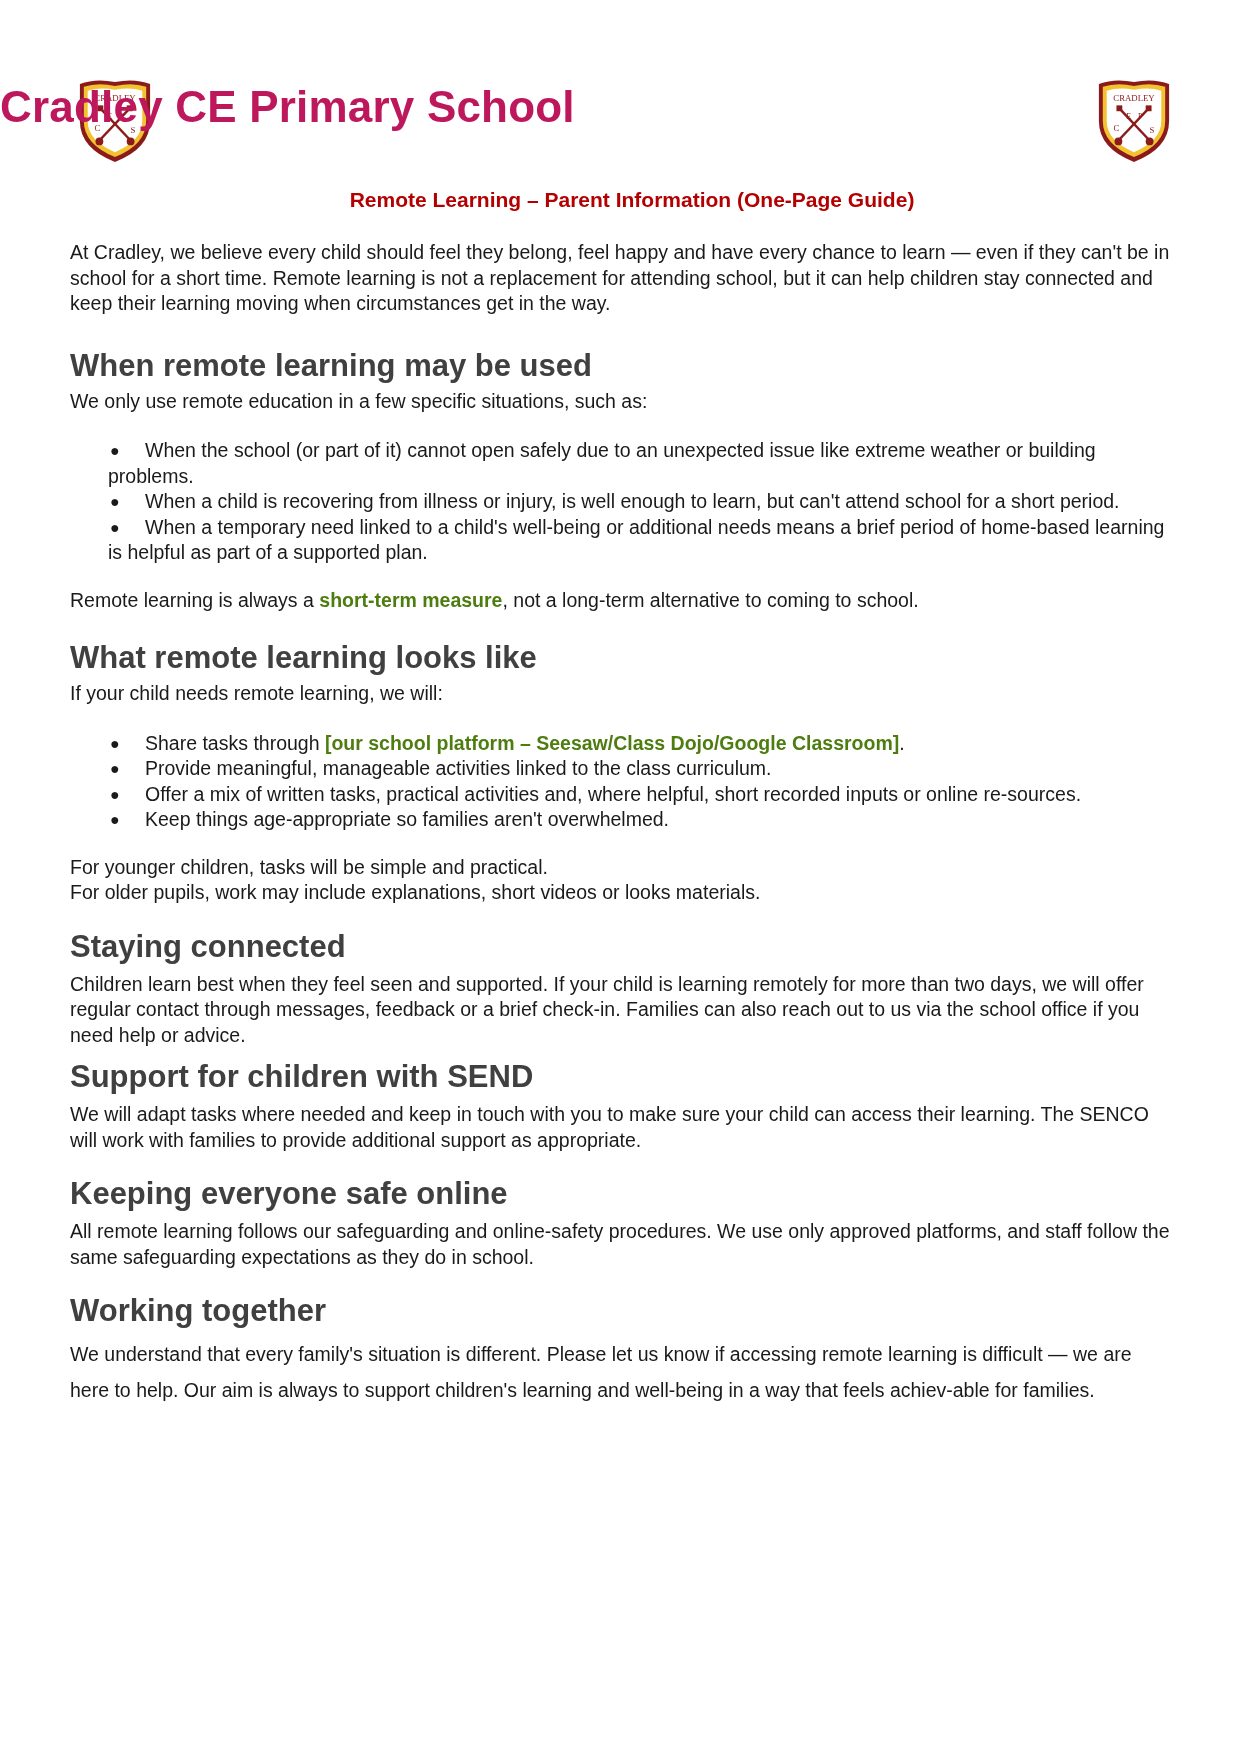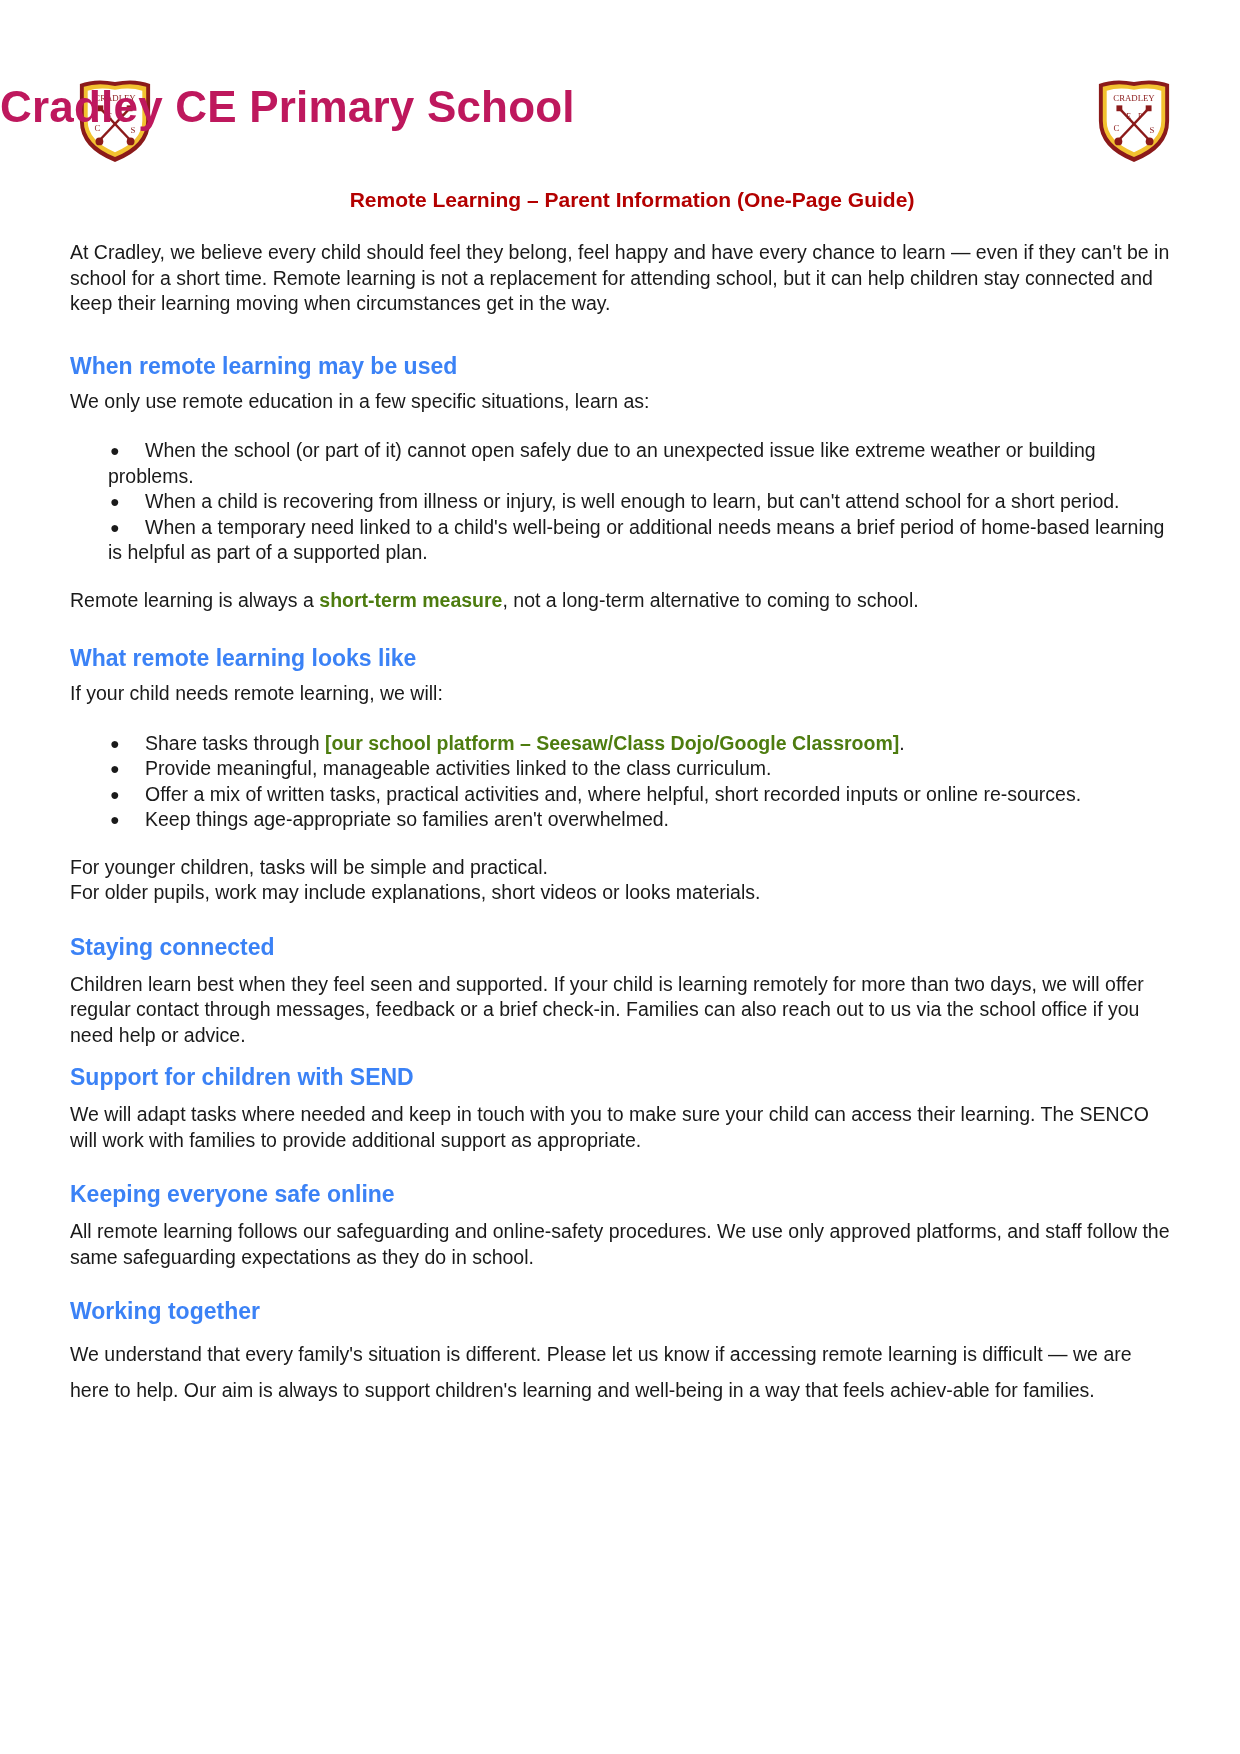--- a/index.html
+++ b/index.html
@@ -15,21 +15,21 @@
       position: absolute; top: 82px; left: 0; width: 1004px; 
       font-size: 44px; font-weight: bold; color: #be185d; letter-spacing: 0.2px;
     }
     .doc-subtitle {
       position: absolute; top: 188px; left: 12px; width: 1240px; text-align: center;
       font-size: 21px; font-weight: bold; color: #b30000;
     }
     .content { position: absolute; top: 240px; left: 70px; width: 1100px; }
     p { margin: 0; font-size: 19.5px; line-height: 25.5px; }
     h2 {
-      margin: 0; font-size: 23px; font-weight: bold; color: #3b82f6; line-height: 38px;
+      margin: 0; font-size: 31px; font-weight: bold; color: #404040; line-height: 38px;
     }
     ul.bullets { list-style: none; margin: 0; padding: 0 0 0 38px; }
     ul.bullets li {
       font-size: 19.5px; line-height: 25.5px; position: relative;
       text-indent: 37px; margin-left: -38px; padding-left: 38px;
     }
     ul.bullets li .dot {
       position: absolute; left: 40px; top: 0; text-indent: 0; font-size: 16px;
     }
     ul.bullets li .txt { text-indent: 0; }
@@ -77,21 +77,21 @@
     <text x="56" y="58" font-size="9" font-family="Liberation Serif, serif" fill="#8b1a1a">S</text>
   </svg>
 </div>
 
 <div class="doc-subtitle">Remote Learning – Parent Information (One-Page Guide)</div>
 
 <div class="content">
   <p>At Cradley, we believe every child should feel they belong, feel happy and have every chance to learn — even if they can't be in school for a short time. Remote learning is not a replacement for attending school, but it can help children stay connected and keep their learning moving when circumstances get in the way.</p>
 
   <h2 style="margin-top:30px">When remote learning may be used</h2>
-  <p style="margin-top:4px">We only use remote education in a few specific situations, learn as:</p>
+  <p style="margin-top:4px">We only use remote education in a few specific situations, such as:</p>
   <ul class="bullets" style="margin-top:24px">
     <li><span class="dot">●</span><span class="txt">When the school (or part of it) cannot open safely due to an unexpected issue like extreme weather or building problems.</span></li>
     <li><span class="dot">●</span><span class="txt">When a child is recovering from illness or injury, is well enough to learn, but can't attend school for a short period.</span></li>
     <li><span class="dot">●</span><span class="txt">When a temporary need linked to a child's well-being or additional needs means a brief period of home-based learning is helpful as part of a supported plan.</span></li>
   </ul>
   <p style="margin-top:22px"><span>Remote learning is always a </span><b>short-term measure</b><span>, not a long-term alternative to coming to school.</span></p>
 
   <h2 style="margin-top:26px">What remote learning looks like</h2>
   <p style="margin-top:4px">If your child needs remote learning, we will:</p>
   <ul class="bullets" style="margin-top:24px">

